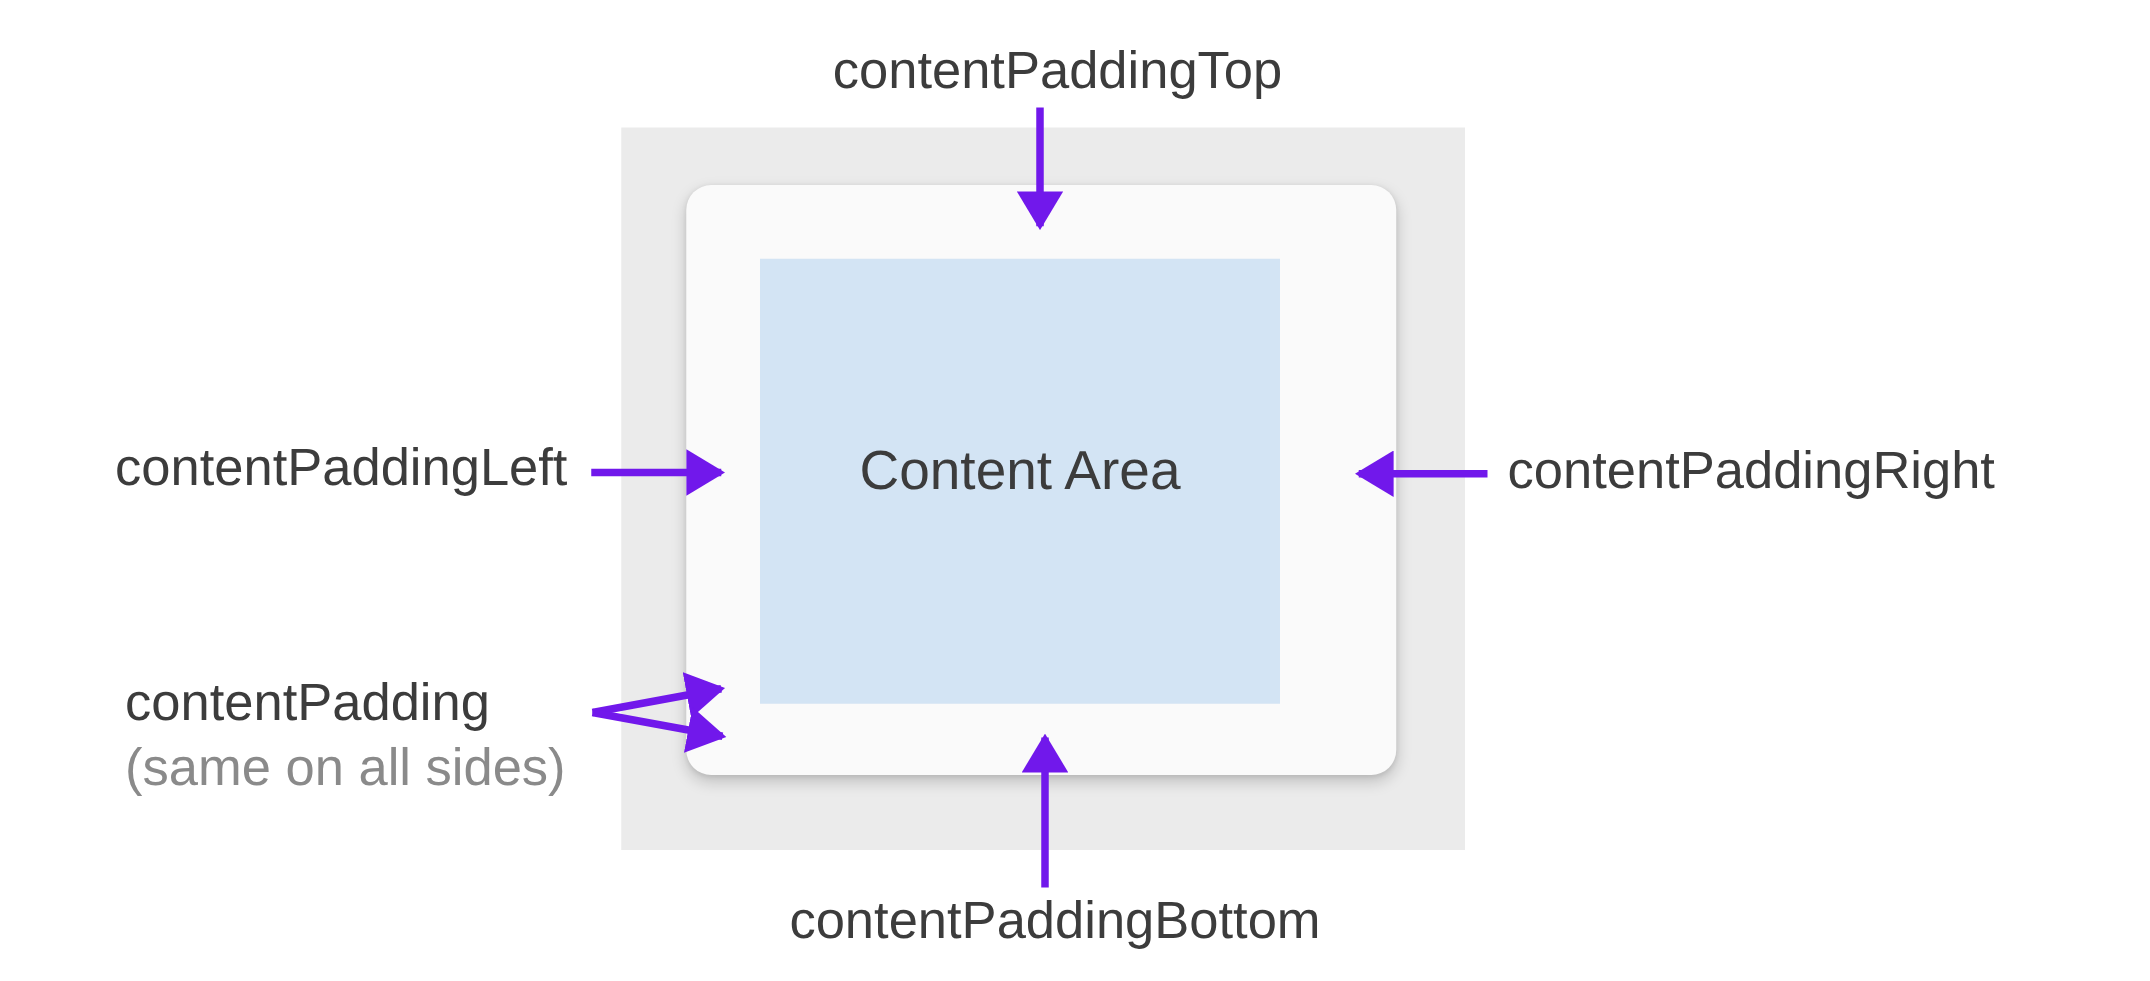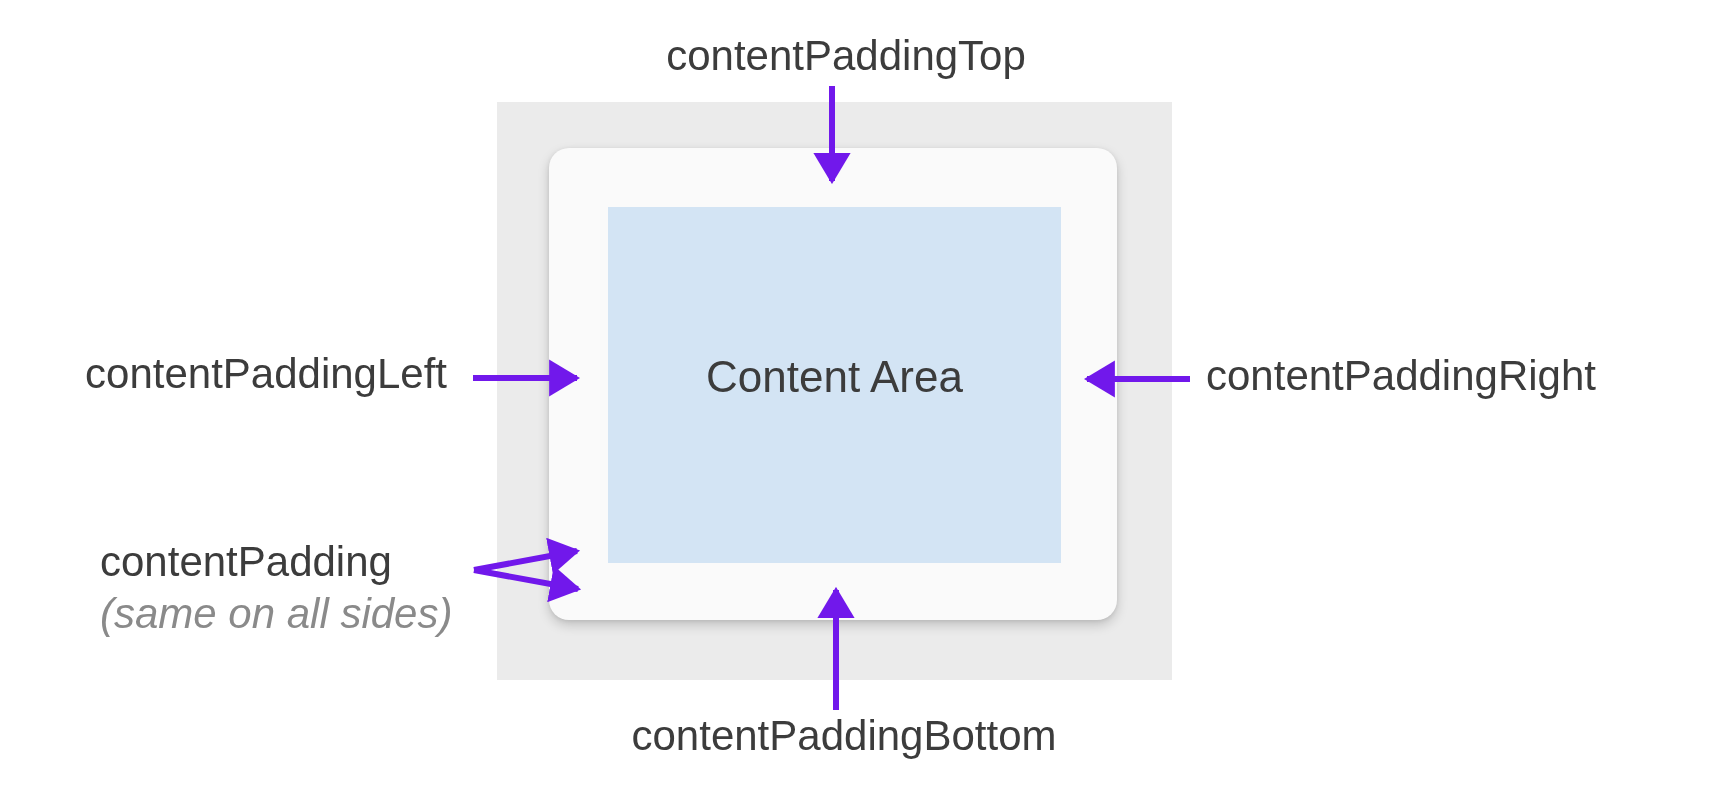--- a/index.html
+++ b/index.html
@@ -22,38 +22,38 @@
     position:absolute;left:497px;top:102px;width:675px;height:578px;
     background:var(--c-outer_background,#EBEBEB);
   }
   .card-box{
     position:absolute;left:549px;top:148px;width:568px;height:472px;
     background:var(--c-card_background,#FAFAFA);
     border-radius:20px;
     box-shadow:0 5px 12px rgba(0,0,0,0.18), 0 1px 4px rgba(0,0,0,0.08);
   }
   .content-box{
-    position:absolute;left:608px;top:207px;width:453px;height:356px;
+    position:absolute;left:608px;top:207px;width:416px;height:356px;
     background:var(--c-content_background,#D3E4F4);
     display:flex;align-items:center;justify-content:center;
     padding-bottom:16px;box-sizing:border-box;
     font-size:44px;color:var(--c-label_text,#3C3C3C);
   }
   .lbl{
     position:absolute;
     font-size:42px;
     color:var(--c-label_text,#3C3C3C);
     white-space:nowrap;
     line-height:1.15;
   }
   .lbl-top{left:576px;top:32px;width:540px;text-align:center;}
-  .lbl-left{left:72px;top:350px;width:375px;text-align:right;}
+  .lbl-left{left:92px;top:350px;width:375px;text-align:left;}
   .lbl-right{left:1206px;top:352px;}
   .lbl-all{left:100px;top:538px;text-align:right;}
-  .lbl-note{left:100px;top:590px;color:var(--c-note_text,#8A8A8A);font-style:italic;}
+  .lbl-note{left:100px;top:590px;color:var(--c-note_text,#8A8A8A);}
   .lbl-bottom{left:584px;top:712px;width:520px;text-align:center;}
   svg.arrows{
     position:absolute;left:0;top:0;width:1720px;height:785px;
     pointer-events:none;
   }
   svg.arrows line{
     stroke:var(--c-arrow,#7118EB);
     stroke-width:6;
   }
   svg.arrows marker path{

